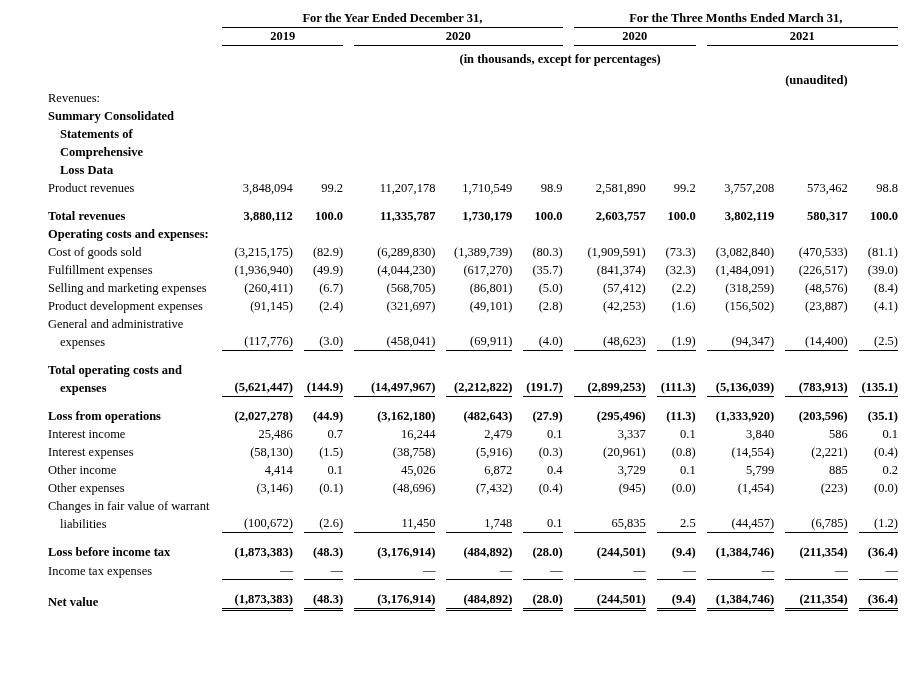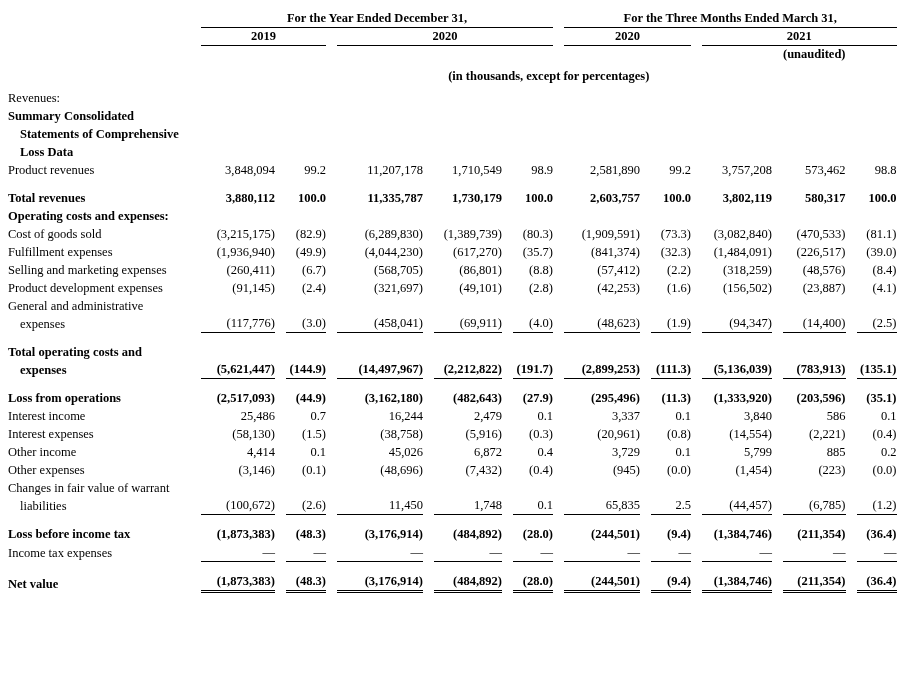--- a/index.html
+++ b/index.html
@@ -10,20 +10,21 @@
   }
   body {
     width: 909px;
     height: 679px;
     overflow: hidden;
     font-family: "Liberation Serif", "DejaVu Serif", serif;
     font-size: 12.5px;
   }
   .page {
     padding-top: 10px;
+    margin-left: 40px;
   }
   table {
     border-collapse: separate;
     border-spacing: 11px 0;
     table-layout: fixed;
     margin-left: -3px;
   }
   td {
     padding: 0;
     vertical-align: bottom;
@@ -82,27 +83,27 @@
         <td class="hdr ul" colspan="5">For the Three Months Ended March 31,</td>
       </tr>
       <tr>
         <td></td>
         <td class="hdr ul" colspan="2">2019</td>
         <td class="hdr ul" colspan="3">2020</td>
         <td class="hdr ul" colspan="2">2020</td>
         <td class="hdr ul" colspan="3">2021</td>
       </tr>
       <tr>
+        <td></td>
+        <td class="hdr units" colspan="10">(in thousands, except for percentages)</td>
+      </tr>
+      <tr>
         <td colspan="9"></td>
         <td class="hdr">(unaudited)</td>
         <td></td>
-      </tr>
-      <tr>
-        <td></td>
-        <td class="hdr units" colspan="10">(in thousands, except for percentages)</td>
       </tr>
     </thead>
     <tbody>
         <tr>
           <td class="label">Revenues:</td>
           <td class="num"></td>
           <td class="num"></td>
           <td class="num"></td>
           <td class="num"></td>
           <td class="num"></td>
@@ -194,21 +195,21 @@
           <td class="num">(1,484,091)</td>
           <td class="num">(226,517)</td>
           <td class="num">(39.0)</td>
         </tr>
         <tr>
           <td class="label">Selling and marketing expenses</td>
           <td class="num">(260,411)</td>
           <td class="num">(6.7)</td>
           <td class="num">(568,705)</td>
           <td class="num">(86,801)</td>
-          <td class="num">(8.8)</td>
+          <td class="num">(5.0)</td>
           <td class="num">(57,412)</td>
           <td class="num">(2.2)</td>
           <td class="num">(318,259)</td>
           <td class="num">(48,576)</td>
           <td class="num">(8.4)</td>
         </tr>
         <tr>
           <td class="label">Product development expenses</td>
           <td class="num">(91,145)</td>
           <td class="num">(2.4)</td>
@@ -250,21 +251,21 @@
           <td class="num b ul">(111.3)</td>
           <td class="num b ul">(5,136,039)</td>
           <td class="num b ul">(783,913)</td>
           <td class="num b ul">(135.1)</td>
         </tr>
         <tr>
           <td colspan="11" class="spacer"></td>
         </tr>
         <tr>
           <td class="label b">Loss from operations</td>
-          <td class="num b">(2,517,093)</td>
+          <td class="num b">(2,027,278)</td>
           <td class="num b">(44.9)</td>
           <td class="num b">(3,162,180)</td>
           <td class="num b">(482,643)</td>
           <td class="num b">(27.9)</td>
           <td class="num b">(295,496)</td>
           <td class="num b">(11.3)</td>
           <td class="num b">(1,333,920)</td>
           <td class="num b">(203,596)</td>
           <td class="num b">(35.1)</td>
         </tr>

